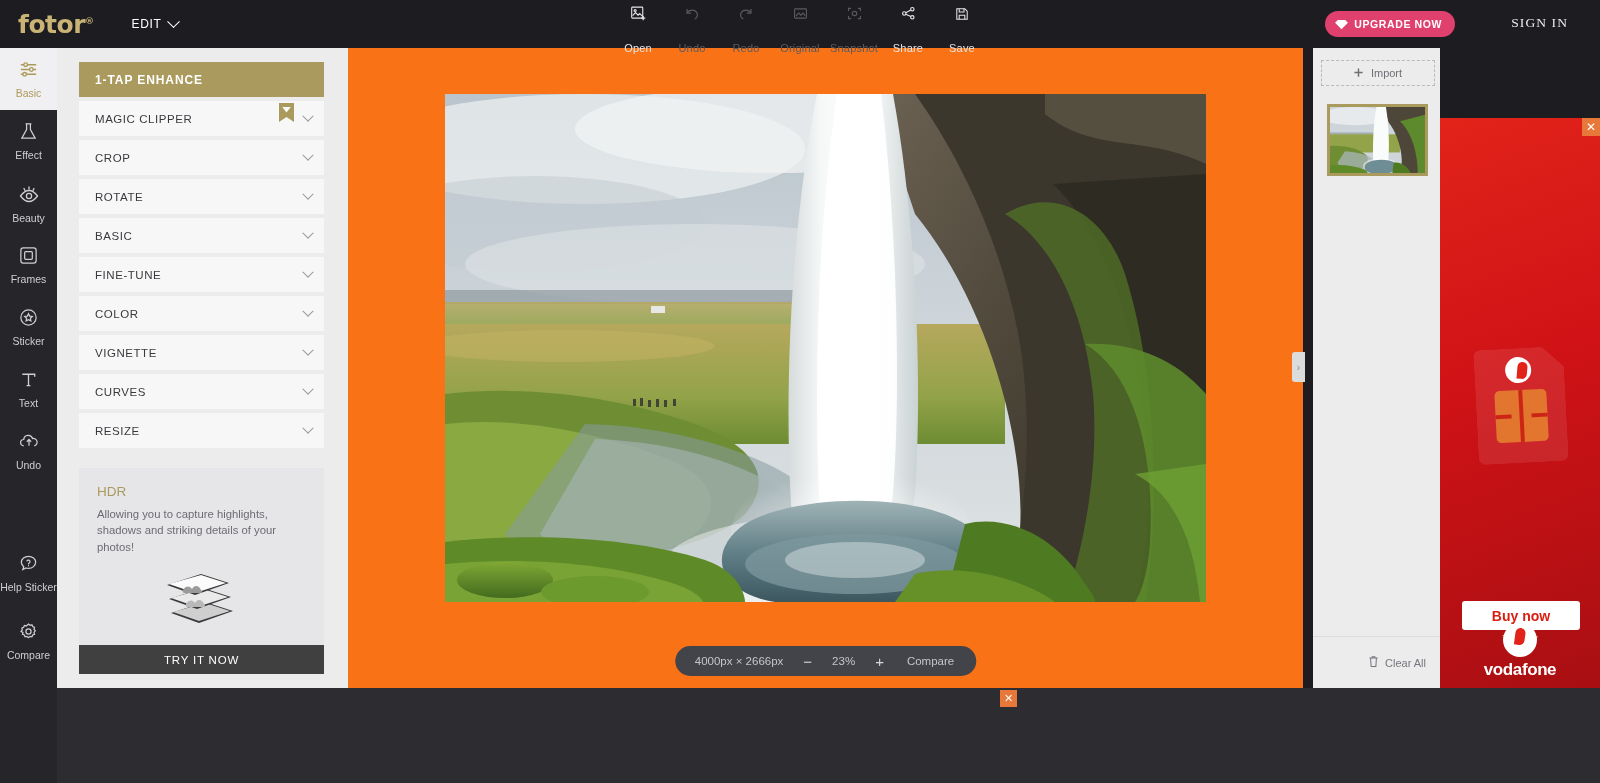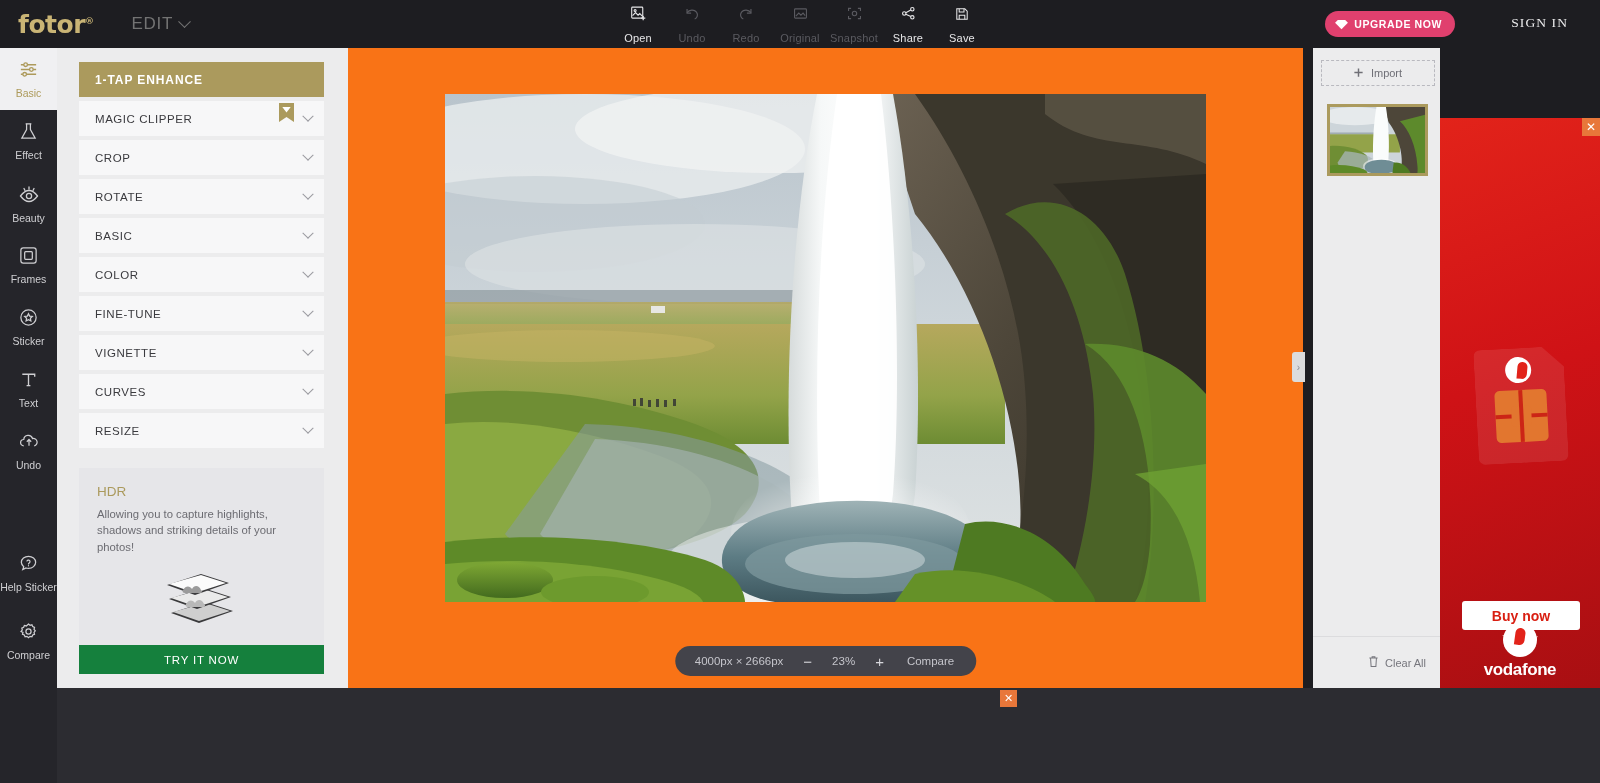--- a/index.html
+++ b/index.html
@@ -18,35 +18,35 @@
     z-index: 40;
   }
   .logo {
     margin-left: 18px; color: #c9b475;
     font-size: 25px; font-weight: bold; letter-spacing: -0.5px;
     font-family: "DejaVu Sans", sans-serif;
     position: relative; line-height: 1;
   }
   .logo sup { font-size: 9px; vertical-align: super; }
   .edit-menu {
-    margin-left: 38px; color: #737373; font-size: 17px;
+    margin-left: 38px; color: #ffffff; font-size: 12px;
     letter-spacing: 0.7px; display: flex; align-items: center; gap: 7px;
     cursor: pointer;
   }
   .chev { display: inline-block; width: 9px; height: 9px;
     border-right: 1.6px solid currentColor; border-bottom: 1.6px solid currentColor;
     transform: rotate(45deg) translate(-2px,-2px); }
 
   .tools {
     position: absolute; left: 50%; transform: translateX(-50%);
     display: flex; gap: 0px; align-items: flex-start; top: 3px;
   }
   .tool {
     width: 54px; display: flex; flex-direction: column;
-    align-items: center; gap: 8px; cursor: pointer;
+    align-items: center; gap: 18px; cursor: pointer;
     color: #e6e6e8;
   }
   .tool.disabled { color: #5a5a60; cursor: default; }
   .tool .ticon { height: 21px; display: flex; align-items: center; justify-content: center; }
   .tool .tlabel { font-size: 11px; letter-spacing: 0.2px; }
 
   .upgrade-btn {
     position: absolute; right: 145px; top: 11px;
     background: #e0406e; color: #fff; border: none;
     border-radius: 13px; height: 26px; padding: 0 13px 0 10px;
@@ -104,21 +104,21 @@
 
   .hdr-card {
     width: 245px; margin-top: 20px; background: #e6e6e9;
     padding: 16px 18px 10px 18px; text-align: left;
   }
   .hdr-title { color: #ab9a5d; font-size: 13.5px; margin-bottom: 7px;
     font-family: "Liberation Sans", sans-serif; }
   .hdr-desc { color: #6c6c72; font-size: 11.3px; line-height: 1.45; }
   .hdr-art { display: flex; justify-content: center; margin-top: 14px; height: 66px; }
   .tryit {
-    width: 245px; height: 29px; background: #15803d; color: #fff;
+    width: 245px; height: 29px; background: #404040; color: #fff;
     display: flex; align-items: center; justify-content: center;
     font-size: 11.5px; letter-spacing: 0.8px; border: none; cursor: pointer;
     font-family: "Liberation Sans", sans-serif;
   }
 
   
   .canvas-area {
     position: absolute; left: 348px; top: 48px; width: 955px; height: 640px;
     background: #f97316;
   }
@@ -478,25 +478,25 @@
     </div>
     <div class="acc">
       <span class="acc-label">ROTATE</span>
       <span class="acc-chev"></span>
     </div>
     <div class="acc">
       <span class="acc-label">BASIC</span>
       <span class="acc-chev"></span>
     </div>
     <div class="acc">
+      <span class="acc-label">FINE-TUNE</span>
+      <span class="acc-chev"></span>
+    </div>
+    <div class="acc">
       <span class="acc-label">COLOR</span>
-      <span class="acc-chev"></span>
-    </div>
-    <div class="acc">
-      <span class="acc-label">FINE-TUNE</span>
       <span class="acc-chev"></span>
     </div>
     <div class="acc">
       <span class="acc-label">VIGNETTE</span>
       <span class="acc-chev"></span>
     </div>
     <div class="acc">
       <span class="acc-label">CURVES</span>
       <span class="acc-chev"></span>
     </div>

